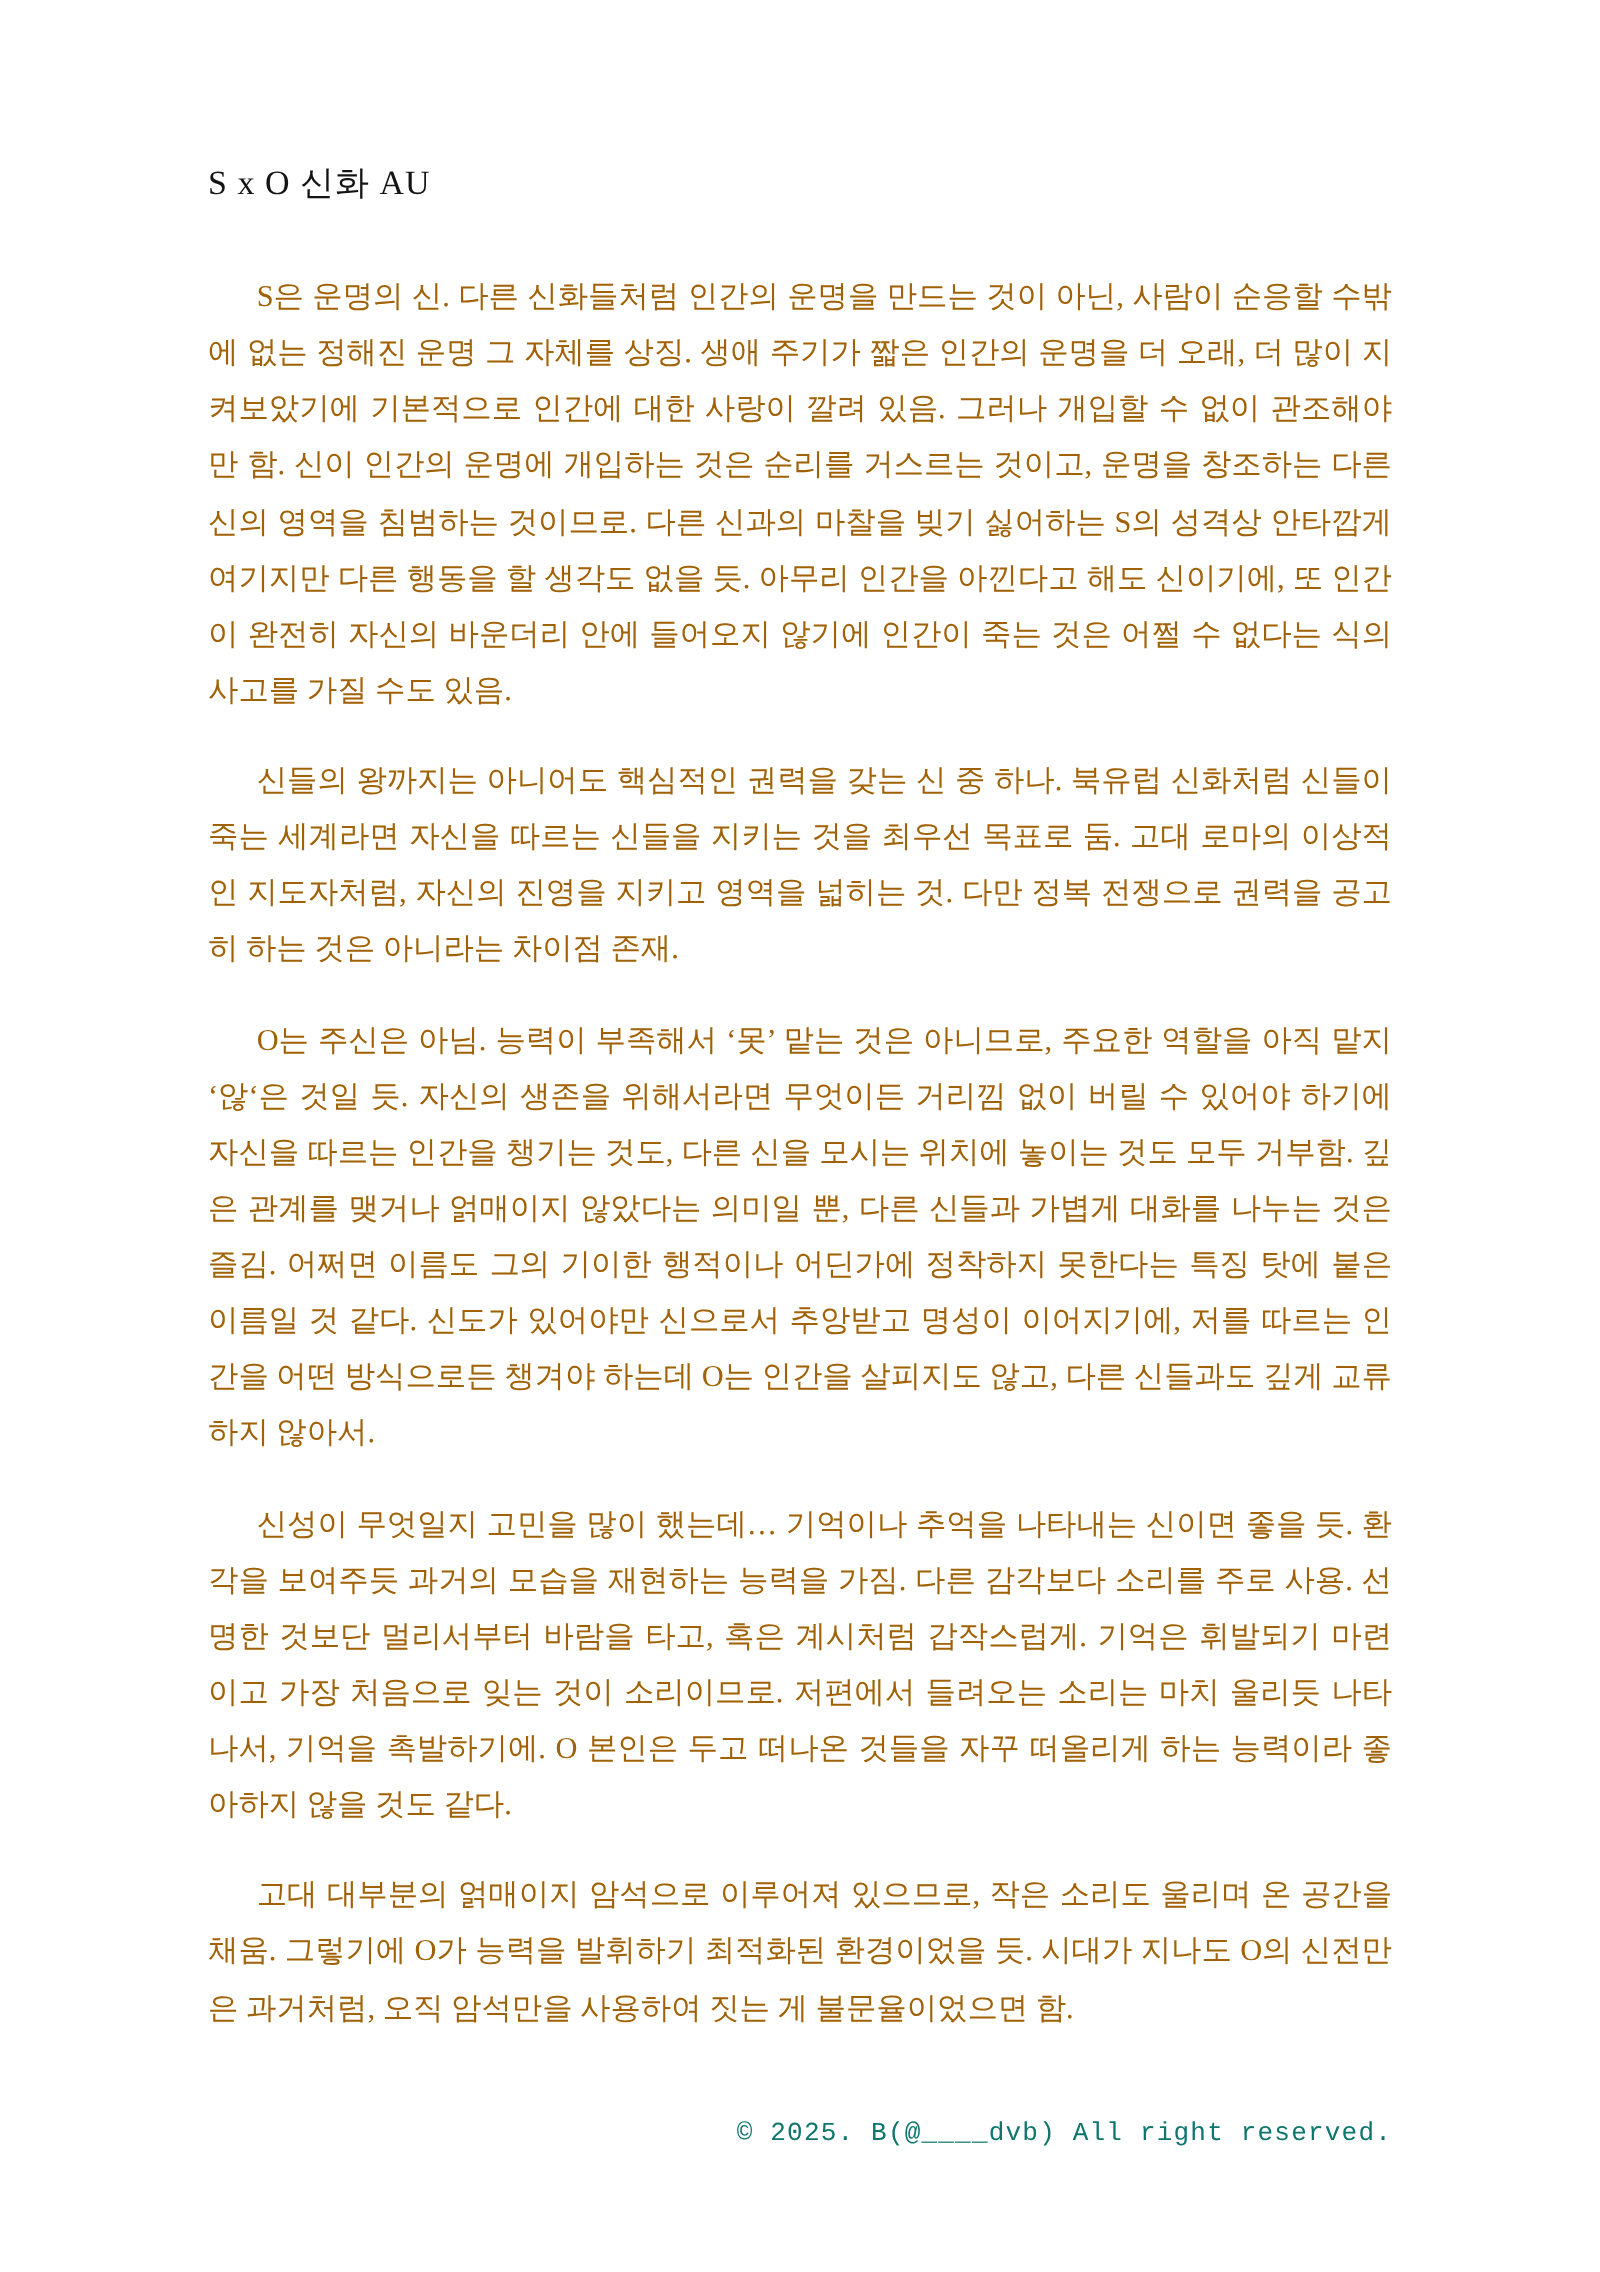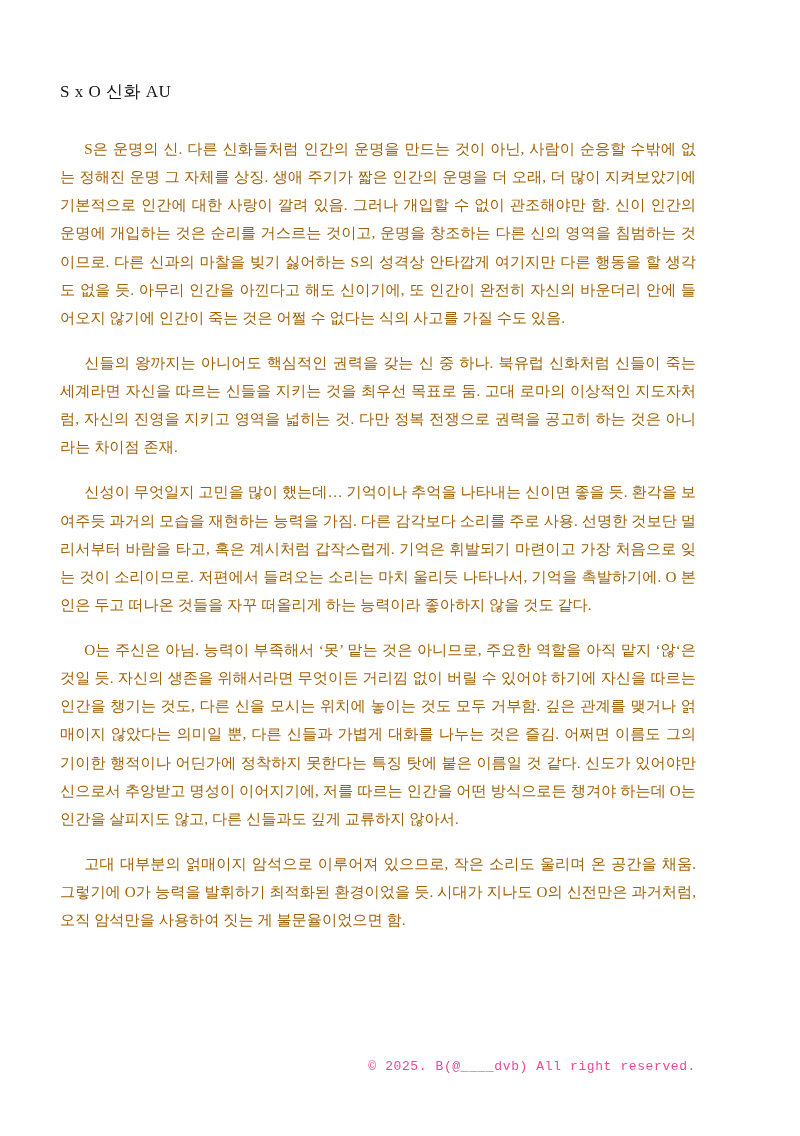--- a/index.html
+++ b/index.html
@@ -14,21 +14,21 @@
     color: #1a1a1a;
     position: relative;
     overflow: hidden;
   }
   .page {
     position: absolute;
     top: 0; left: 0;
     width: 800px;
     height: 1136px;
     box-sizing: border-box;
-    padding: 72px 104px 40px 60px;
+    padding: 72px 104px 40px 104px;
   }
   .doc-title {
     font-size: 17px;
     letter-spacing: 0.5px;
     margin: 8px 0 0 0;
     font-weight: normal;
     color: #141414;
   }
   .body-copy {
     margin-top: 32px;
@@ -43,35 +43,35 @@
     color: #a16207;
     word-break: break-all;
   }
   .footer {
     position: absolute;
     left: 104px;
     right: 104px;
     bottom: 62px;
     text-align: right;
     font-size: 13px;
-    color: #ec4899;
+    color: #0f766e;
     letter-spacing: 0.6px;
     font-family: "Liberation Mono", monospace;
   }
 </style>
 </head>
 <body>
 
 <div class="page">
 
   <h1 class="doc-title">S x O 신화 AU</h1>
 
   <div class="body-copy">
     <p class="para">S은 운명의 신. 다른 신화들처럼 인간의 운명을 만드는 것이 아닌, 사람이 순응할 수밖에 없는 정해진 운명 그 자체를 상징. 생애 주기가 짧은 인간의 운명을 더 오래, 더 많이 지켜보았기에 기본적으로 인간에 대한 사랑이 깔려 있음. 그러나 개입할 수 없이 관조해야만 함. 신이 인간의 운명에 개입하는 것은 순리를 거스르는 것이고, 운명을 창조하는 다른 신의 영역을 침범하는 것이므로. 다른 신과의 마찰을 빚기 싫어하는 S의 성격상 안타깝게 여기지만 다른 행동을 할 생각도 없을 듯. 아무리 인간을 아낀다고 해도 신이기에, 또 인간이 완전히 자신의 바운더리 안에 들어오지 않기에 인간이 죽는 것은 어쩔 수 없다는 식의 사고를 가질 수도 있음.</p>
     <p class="para">신들의 왕까지는 아니어도 핵심적인 권력을 갖는 신 중 하나. 북유럽 신화처럼 신들이 죽는 세계라면 자신을 따르는 신들을 지키는 것을 최우선 목표로 둠. 고대 로마의 이상적인 지도자처럼, 자신의 진영을 지키고 영역을 넓히는 것. 다만 정복 전쟁으로 권력을 공고히 하는 것은 아니라는 차이점 존재.</p>
+    <p class="para">O는 주신은 아님. 능력이 부족해서 ‘못’ 맡는 것은 아니므로, 주요한 역할을 아직 맡지 ‘않‘은 것일 듯. 자신의 생존을 위해서라면 무엇이든 거리낌 없이 버릴 수 있어야 하기에 자신을 따르는 인간을 챙기는 것도, 다른 신을 모시는 위치에 놓이는 것도 모두 거부함. 깊은 관계를 맺거나 얽매이지 않았다는 의미일 뿐, 다른 신들과 가볍게 대화를 나누는 것은 즐김. 어쩌면 이름도 그의 기이한 행적이나 어딘가에 정착하지 못한다는 특징 탓에 붙은 이름일 것 같다. 신도가 있어야만 신으로서 추앙받고 명성이 이어지기에, 저를 따르는 인간을 어떤 방식으로든 챙겨야 하는데 O는 인간을 살피지도 않고, 다른 신들과도 깊게 교류하지 않아서.</p>
     <p class="para">신성이 무엇일지 고민을 많이 했는데… 기억이나 추억을 나타내는 신이면 좋을 듯. 환각을 보여주듯 과거의 모습을 재현하는 능력을 가짐. 다른 감각보다 소리를 주로 사용. 선명한 것보단 멀리서부터 바람을 타고, 혹은 계시처럼 갑작스럽게. 기억은 휘발되기 마련이고 가장 처음으로 잊는 것이 소리이므로. 저편에서 들려오는 소리는 마치 울리듯 나타나서, 기억을 촉발하기에. O 본인은 두고 떠나온 것들을 자꾸 떠올리게 하는 능력이라 좋아하지 않을 것도 같다.</p>
-    <p class="para">O는 주신은 아님. 능력이 부족해서 ‘못’ 맡는 것은 아니므로, 주요한 역할을 아직 맡지 ‘않‘은 것일 듯. 자신의 생존을 위해서라면 무엇이든 거리낌 없이 버릴 수 있어야 하기에 자신을 따르는 인간을 챙기는 것도, 다른 신을 모시는 위치에 놓이는 것도 모두 거부함. 깊은 관계를 맺거나 얽매이지 않았다는 의미일 뿐, 다른 신들과 가볍게 대화를 나누는 것은 즐김. 어쩌면 이름도 그의 기이한 행적이나 어딘가에 정착하지 못한다는 특징 탓에 붙은 이름일 것 같다. 신도가 있어야만 신으로서 추앙받고 명성이 이어지기에, 저를 따르는 인간을 어떤 방식으로든 챙겨야 하는데 O는 인간을 살피지도 않고, 다른 신들과도 깊게 교류하지 않아서.</p>
     <p class="para">고대 대부분의 얽매이지 암석으로 이루어져 있으므로, 작은 소리도 울리며 온 공간을 채움. 그렇기에 O가 능력을 발휘하기 최적화된 환경이었을 듯. 시대가 지나도 O의 신전만은 과거처럼, 오직 암석만을 사용하여 짓는 게 불문율이었으면 함.</p>
   </div>
 
   <div class="footer">© 2025. B(@____dvb) All right reserved.</div>
 
 </div>
 
 </body></html>

